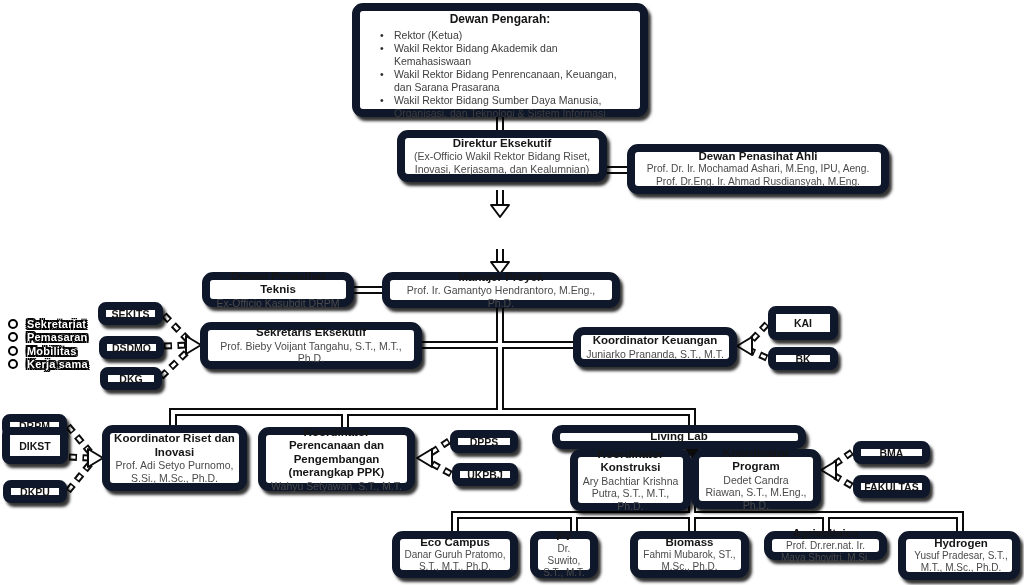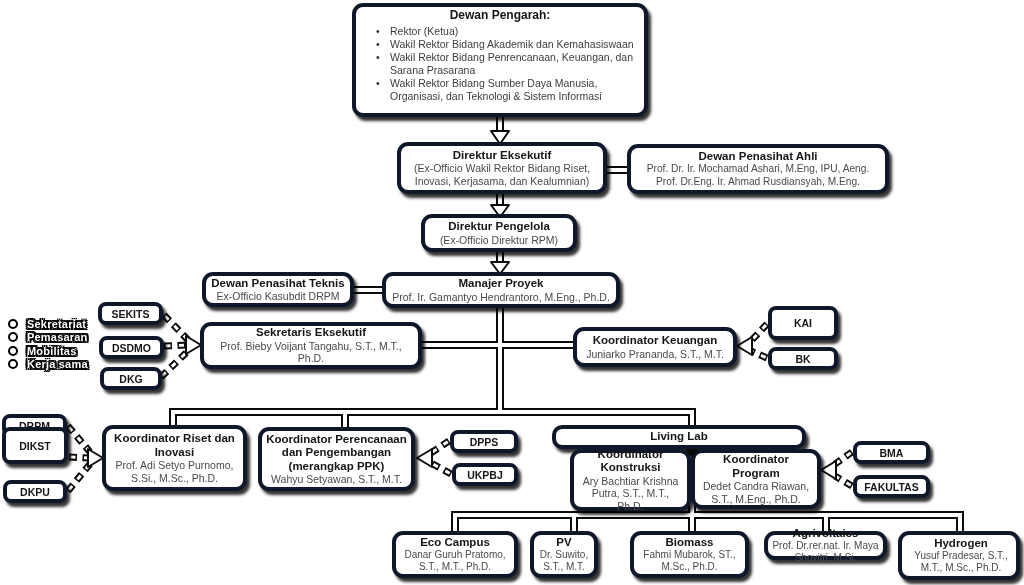--- a/index.html
+++ b/index.html
@@ -8,21 +8,21 @@
     font-family:"Liberation Sans","DejaVu Sans",sans-serif;
   }
   svg.connectors{position:absolute;left:0;top:0;z-index:1;}
   .tb{fill:none;stroke:#0b0b0b;stroke-width:8;}
   .tw{fill:none;stroke:#ffffff;stroke-width:4;}
   .db{fill:none;stroke:#0b0b0b;stroke-width:7;stroke-dasharray:8 5.5;}
   .dw{fill:none;stroke:#ffffff;stroke-width:3;stroke-dasharray:5 8.5;stroke-dashoffset:-1.5;}
   .ah{fill:#ffffff;stroke:#0b0b0b;stroke-width:2;stroke-linejoin:round;}
   .node{
     position:absolute;z-index:2;box-sizing:border-box;
-    background:#ffffff;border:4px solid #0f172a;border-radius:11px;
+    background:#ffffff;border:8px solid #0f172a;border-radius:11px;
     box-shadow:3px 4px 3px rgba(0,0,0,0.8);
     display:flex;flex-direction:column;justify-content:center;align-items:center;
     text-align:center;padding:2px 4px;
   }
   .title{font-weight:700;color:#151515;font-size:11.5px;line-height:13.5px;}
   .body{color:#4a4a4a;font-size:10.5px;line-height:12.5px;}
   .small .body{font-size:10px;line-height:12px;}
   .nowrap{white-space:nowrap;font-size:10.2px;}
   .tag{border-radius:8px;font-weight:700;font-size:10.5px;color:#151515;padding:0;}
   .pengarah .title{font-size:12px;margin-bottom:1px;}
@@ -86,36 +86,32 @@
   <div class="node pengarah" style="left:352px;top:3px;width:296px;height:114px;justify-content:flex-start;">
     <div class="title">Dewan Pengarah:</div>
     <ul>
       <li>Rektor (Ketua)</li>
       <li>Wakil Rektor Bidang Akademik dan Kemahasiswaan</li>
       <li>Wakil Rektor Bidang Penrencanaan, Keuangan, dan Sarana Prasarana</li>
       <li>Wakil Rektor Bidang Sumber Daya Manusia, Organisasi, dan Teknologi &amp; Sistem Informasi</li>
     </ul>
   </div>
 
-  <div class="node" style="left:397px;top:142px;width:210px;height:52px;">
+  <div class="node" style="left:397px;top:130px;width:210px;height:52px;">
     <div class="title">Direktur Eksekutif</div>
     <div class="body">(Ex-Officio Wakil Rektor Bidang Riset,</div>
     <div class="body">Inovasi, Kerjasama, dan Kealumnian)</div>
   </div>
 
   <div class="node" style="left:627px;top:144px;width:262px;height:50px;">
     <div class="title">Dewan Penasihat Ahli</div>
     <div class="body nowrap">Prof. Dr. Ir. Mochamad Ashari, M.Eng, IPU, Aeng.</div>
     <div class="body nowrap">Prof. Dr.Eng. Ir. Ahmad Rusdiansyah, M.Eng.</div>
   </div>
 
-  <div class="node" style="left:421px;top:214px;width:156px;height:38px;">
-    <div class="title">Direktur Pengelola</div>
-    <div class="body">(Ex-Officio Direktur RPM)</div>
-  </div>
 
   <div class="node" style="left:202px;top:272px;width:152px;height:35px;">
     <div class="title">Dewan Penasihat Teknis</div>
     <div class="body">Ex-Officio Kasubdit DRPM</div>
   </div>
 
   <div class="node" style="left:382px;top:272px;width:238px;height:36px;">
     <div class="title">Manajer Proyek</div>
     <div class="body">Prof. Ir. Gamantyo Hendrantoro, M.Eng., Ph.D.</div>
   </div>

